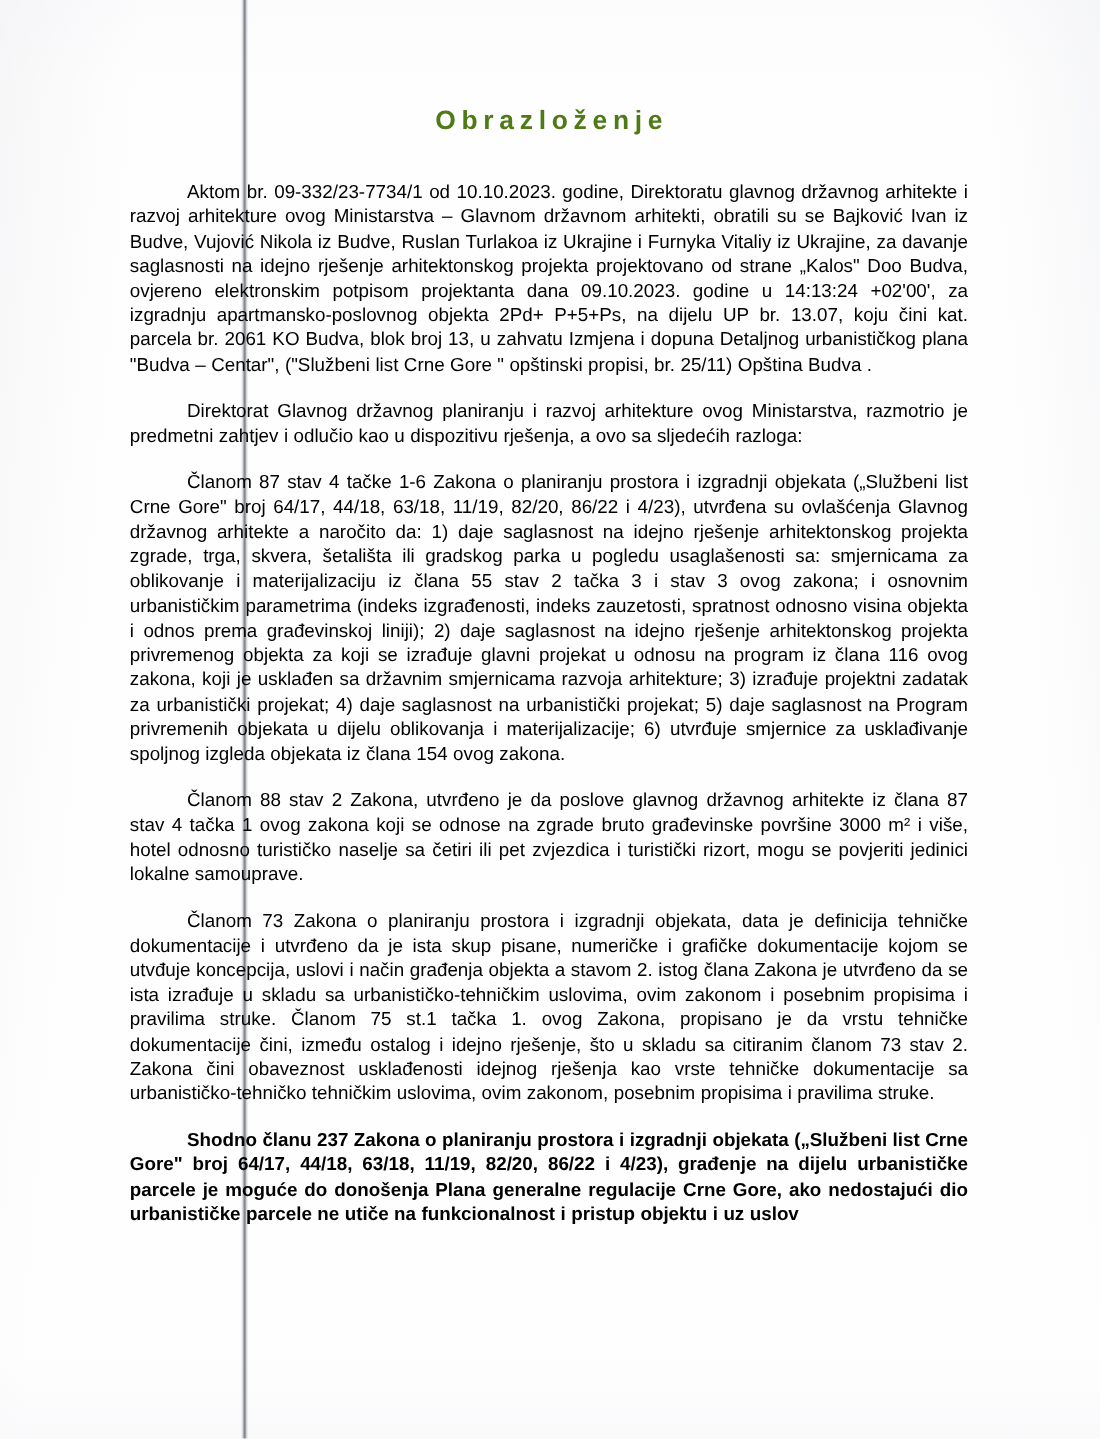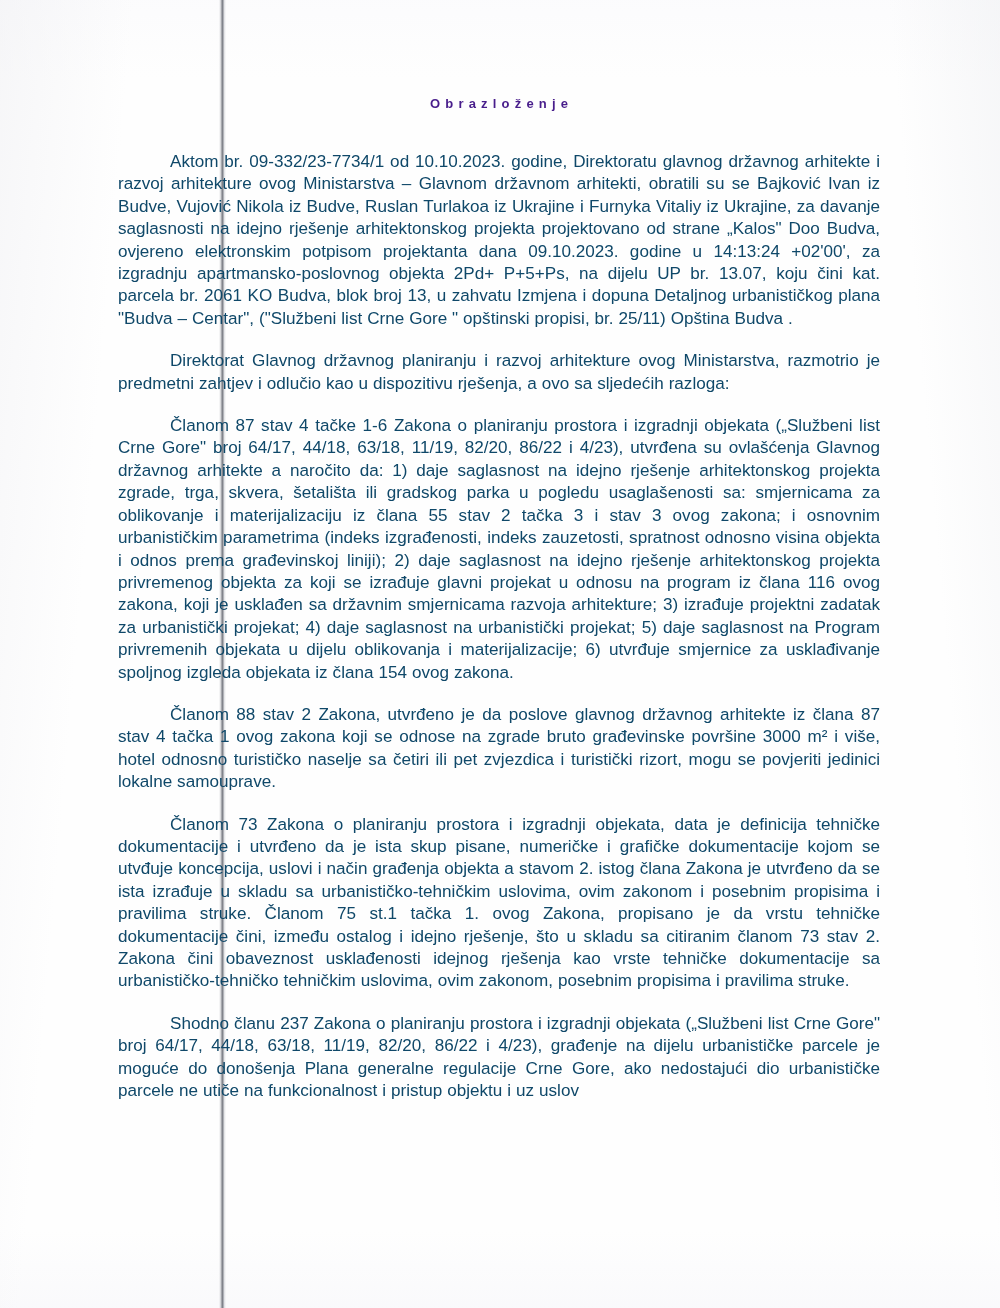--- a/index.html
+++ b/index.html
@@ -49,44 +49,45 @@
     position: absolute;
     left: 118px;
     top: 0;
     width: 762px;
   }
 
   .doc-title {
     margin: 0;
     padding-top: 96px;
     text-align: center;
-    font-size: 13px;
+    font-size: 24px;
     font-weight: 700;
     letter-spacing: 5.2px;
-    color: #4c1d95;
+    color: #4d7c0f;
     text-indent: 5.2px;
   }
 
   .body-block {
     margin-top: 40px;
   }
 
   p.para {
     margin: 0 0 20px 0;
     font-size: 17.1px;
     line-height: 22.4px;
-    color: #0c4a6e;
+    color: #000000;
     text-align: justify;
     text-justify: inter-word;
     text-indent: 52px;
     word-spacing: 0.2px;
     -webkit-font-smoothing: antialiased;
   }
   p.para.tight {
     margin-bottom: 19px;
+    font-weight: bold;
   }
 
   
   .ink {
     filter: contrast(1.02) saturate(0.9);
   }
 </style>
 </head>
 <body>
 

